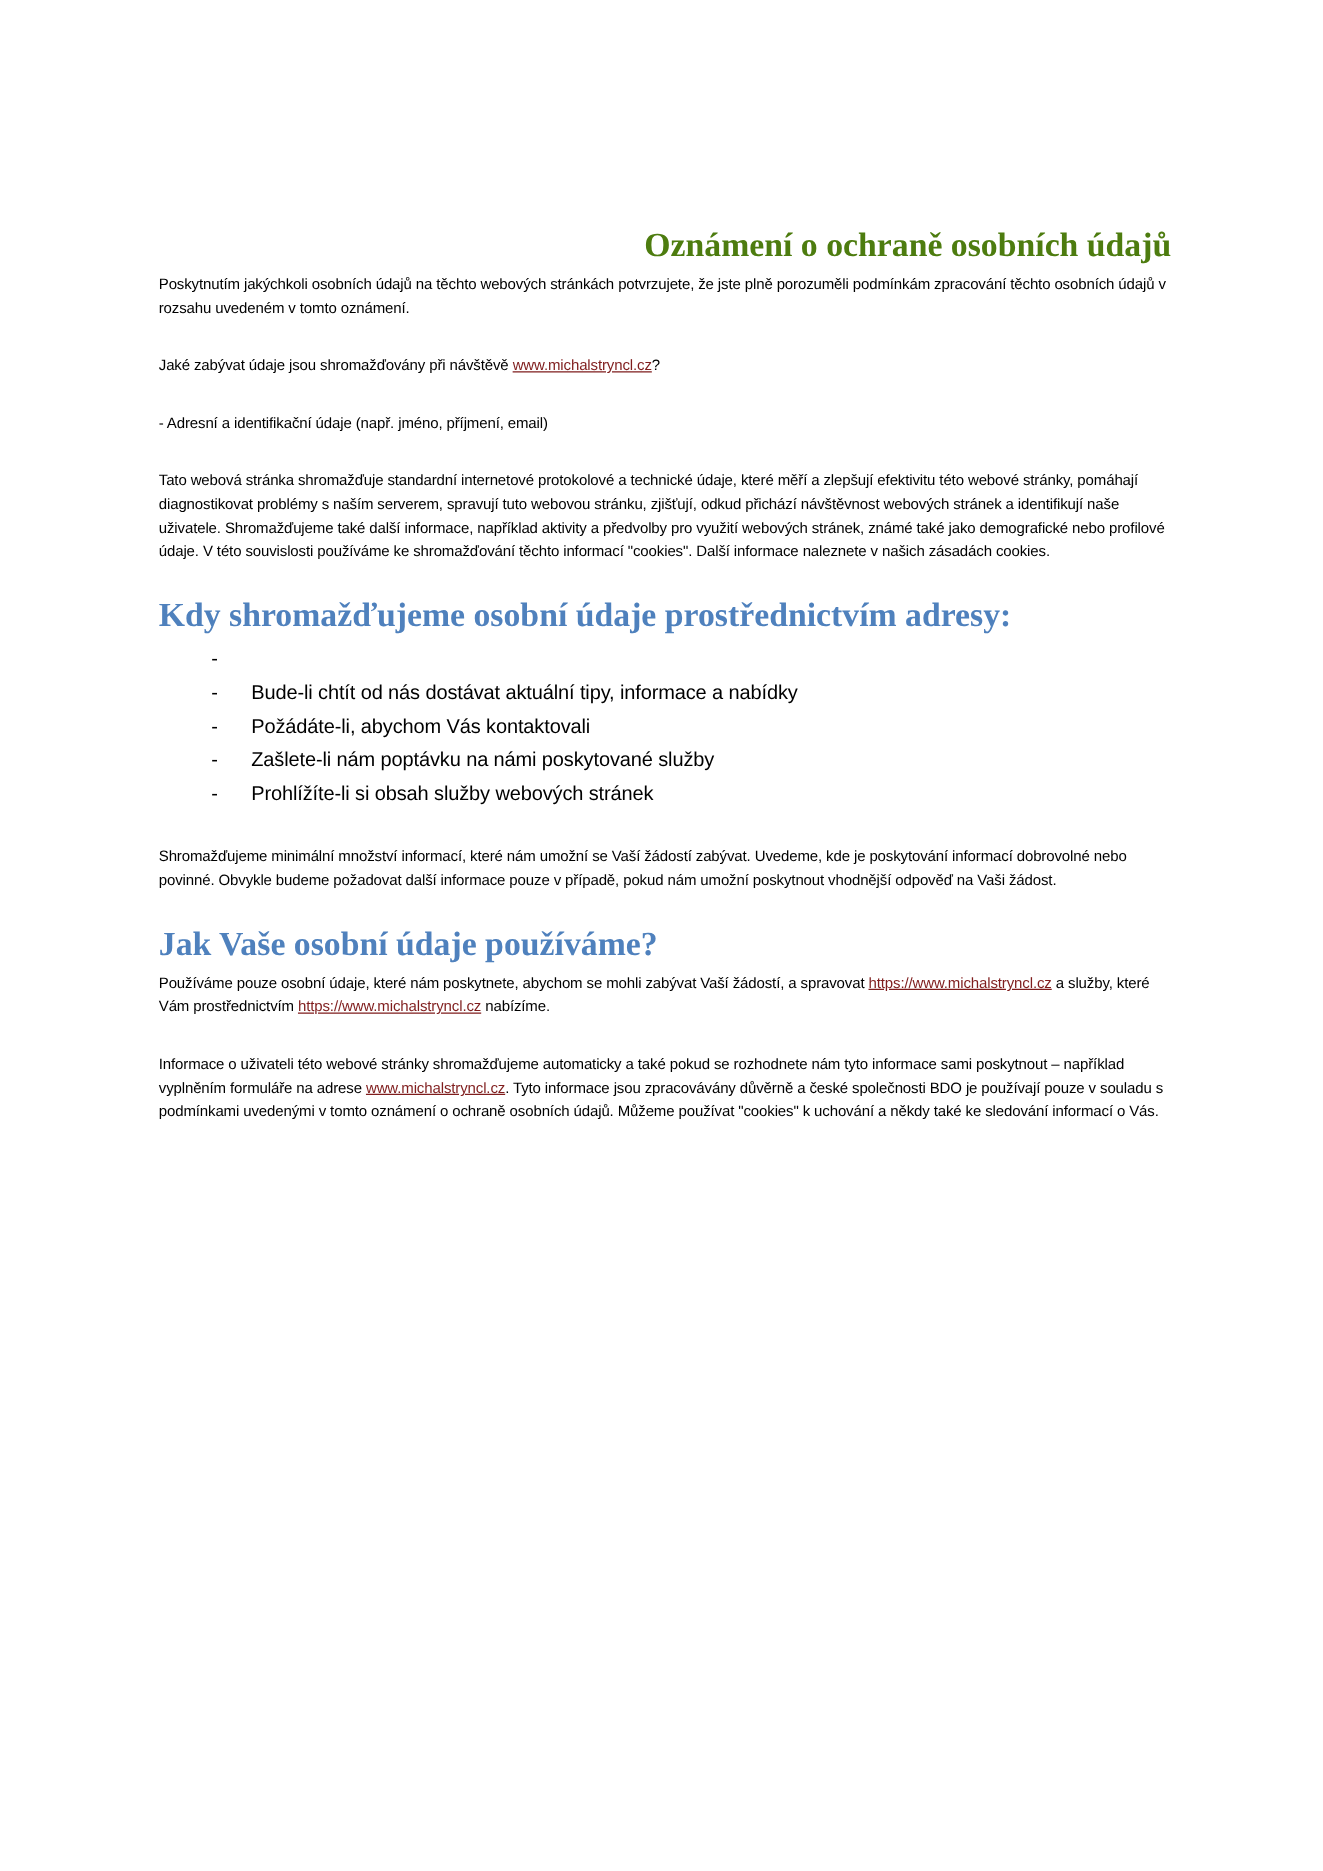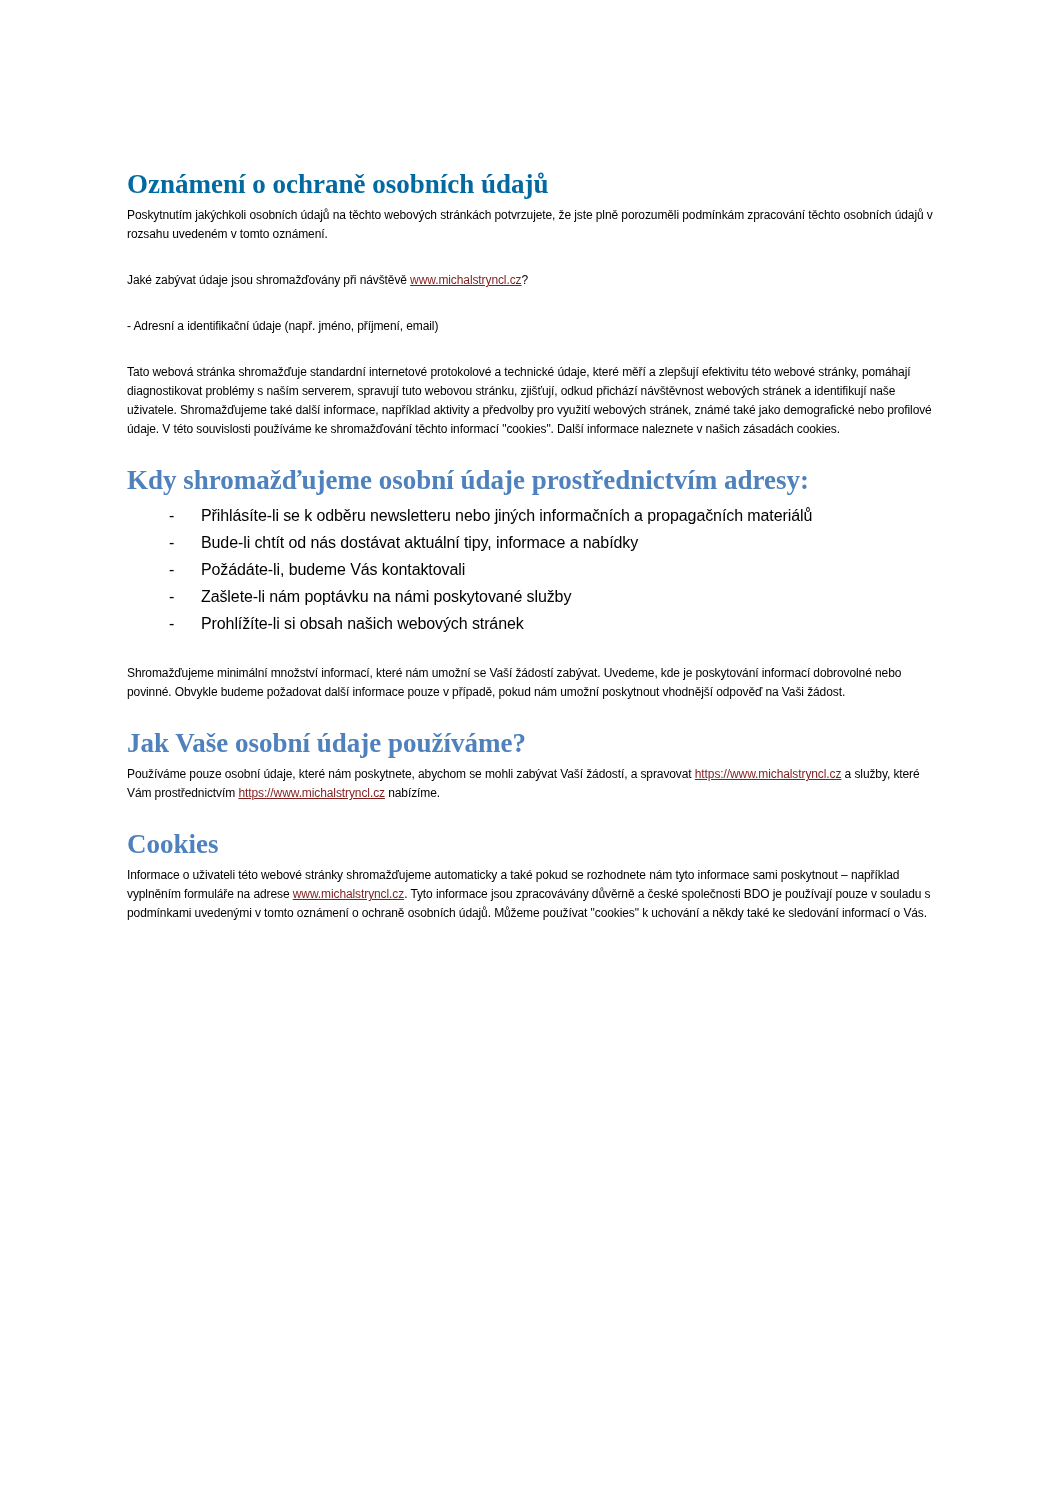--- a/index.html
+++ b/index.html
@@ -16,23 +16,24 @@
     box-sizing: border-box;
     padding: 168px 121px 0 127px;
     overflow: hidden;
     font-family: "Liberation Sans", "DejaVu Sans", sans-serif;
     color: #000000;
   }
   .doc-title {
     font-family: "Liberation Serif", "DejaVu Serif", serif;
     font-size: 27px;
     font-weight: bold;
-    color: #0369a1;
+    color: #4d7c0f;
     line-height: 32px;
-    margin: 0 0 6px 0;
+    margin: 12px 0 6px 0;
+    text-align: right;
   }
   .section-heading {
     font-family: "Liberation Serif", "DejaVu Serif", serif;
     font-size: 27px;
     font-weight: bold;
     color: #4F81BD;
     line-height: 28px;
     margin: 22px 0 8px 0;
   }
   p.body {
@@ -76,44 +77,42 @@
 
   <p class="body">- Adresní a identifikační údaje (např. jméno, příjmení, email)</p>
 
   <p class="body">Tato webová stránka shromažďuje standardní internetové protokolové a technické údaje, které měří a zlepšují efektivitu této webové stránky, pomáhají diagnostikovat problémy s naším serverem, spravují tuto webovou stránku, zjišťují, odkud přichází návštěvnost webových stránek a identifikují naše uživatele. Shromažďujeme také další informace, například aktivity a předvolby pro využití webových stránek, známé také jako demografické nebo profilové údaje. V této souvislosti používáme ke shromažďování těchto informací "cookies". Další informace naleznete v našich zásadách cookies.</p>
 
   <h2 class="section-heading">Kdy shromažďujeme osobní údaje prostřednictvím adresy:</h2>
 
   <ul class="dash-list">
     <li>
       <span class="marker">-</span>
-      <span>Přihlásíte-li se k odběru newsletteru nebo jiných informačních a propagačních materiálů</span>
     </li>
     <li>
       <span class="marker">-</span>
       <span>Bude-li chtít od nás dostávat aktuální tipy, informace a nabídky</span>
     </li>
     <li>
       <span class="marker">-</span>
-      <span>Požádáte-li, budeme Vás kontaktovali</span>
+      <span>Požádáte-li, abychom Vás kontaktovali</span>
     </li>
     <li>
       <span class="marker">-</span>
       <span>Zašlete-li nám poptávku na námi poskytované služby</span>
     </li>
     <li>
       <span class="marker">-</span>
-      <span>Prohlížíte-li si obsah našich webových stránek</span>
+      <span>Prohlížíte-li si obsah služby webových stránek</span>
     </li>
   </ul>
 
   <p class="body">Shromažďujeme minimální množství informací, které nám umožní se Vaší žádostí zabývat. Uvedeme, kde je poskytování informací dobrovolné nebo povinné. Obvykle budeme požadovat další informace pouze v případě, pokud nám umožní poskytnout vhodnější odpověď na Vaši žádost.</p>
 
   <h2 class="section-heading">Jak Vaše osobní údaje používáme?</h2>
 
   <p class="body"><span>Používáme pouze osobní údaje, které nám poskytnete, abychom se mohli zabývat Vaší žádostí, a spravovat </span><a class="doc-link" href="#">https://www.michalstryncl.cz</a><span> a služby, které Vám prostřednictvím </span><a class="doc-link" href="#">https://www.michalstryncl.cz</a><span> nabízíme.</span></p>
 
 
-  <h2 class="section-heading">Cookies</h2>
 
   <p class="body"><span>Informace o uživateli této webové stránky shromažďujeme automaticky a také pokud se rozhodnete nám tyto informace sami poskytnout – například vyplněním formuláře na adrese </span><a class="doc-link" href="#">www.michalstryncl.cz</a><span>. Tyto informace jsou zpracovávány důvěrně a české společnosti BDO je používají pouze v souladu s podmínkami uvedenými v tomto oznámení o ochraně osobních údajů. Můžeme používat "cookies" k uchování a někdy také ke sledování informací o Vás.</span></p>
 
 </div>
 
 </body></html>

